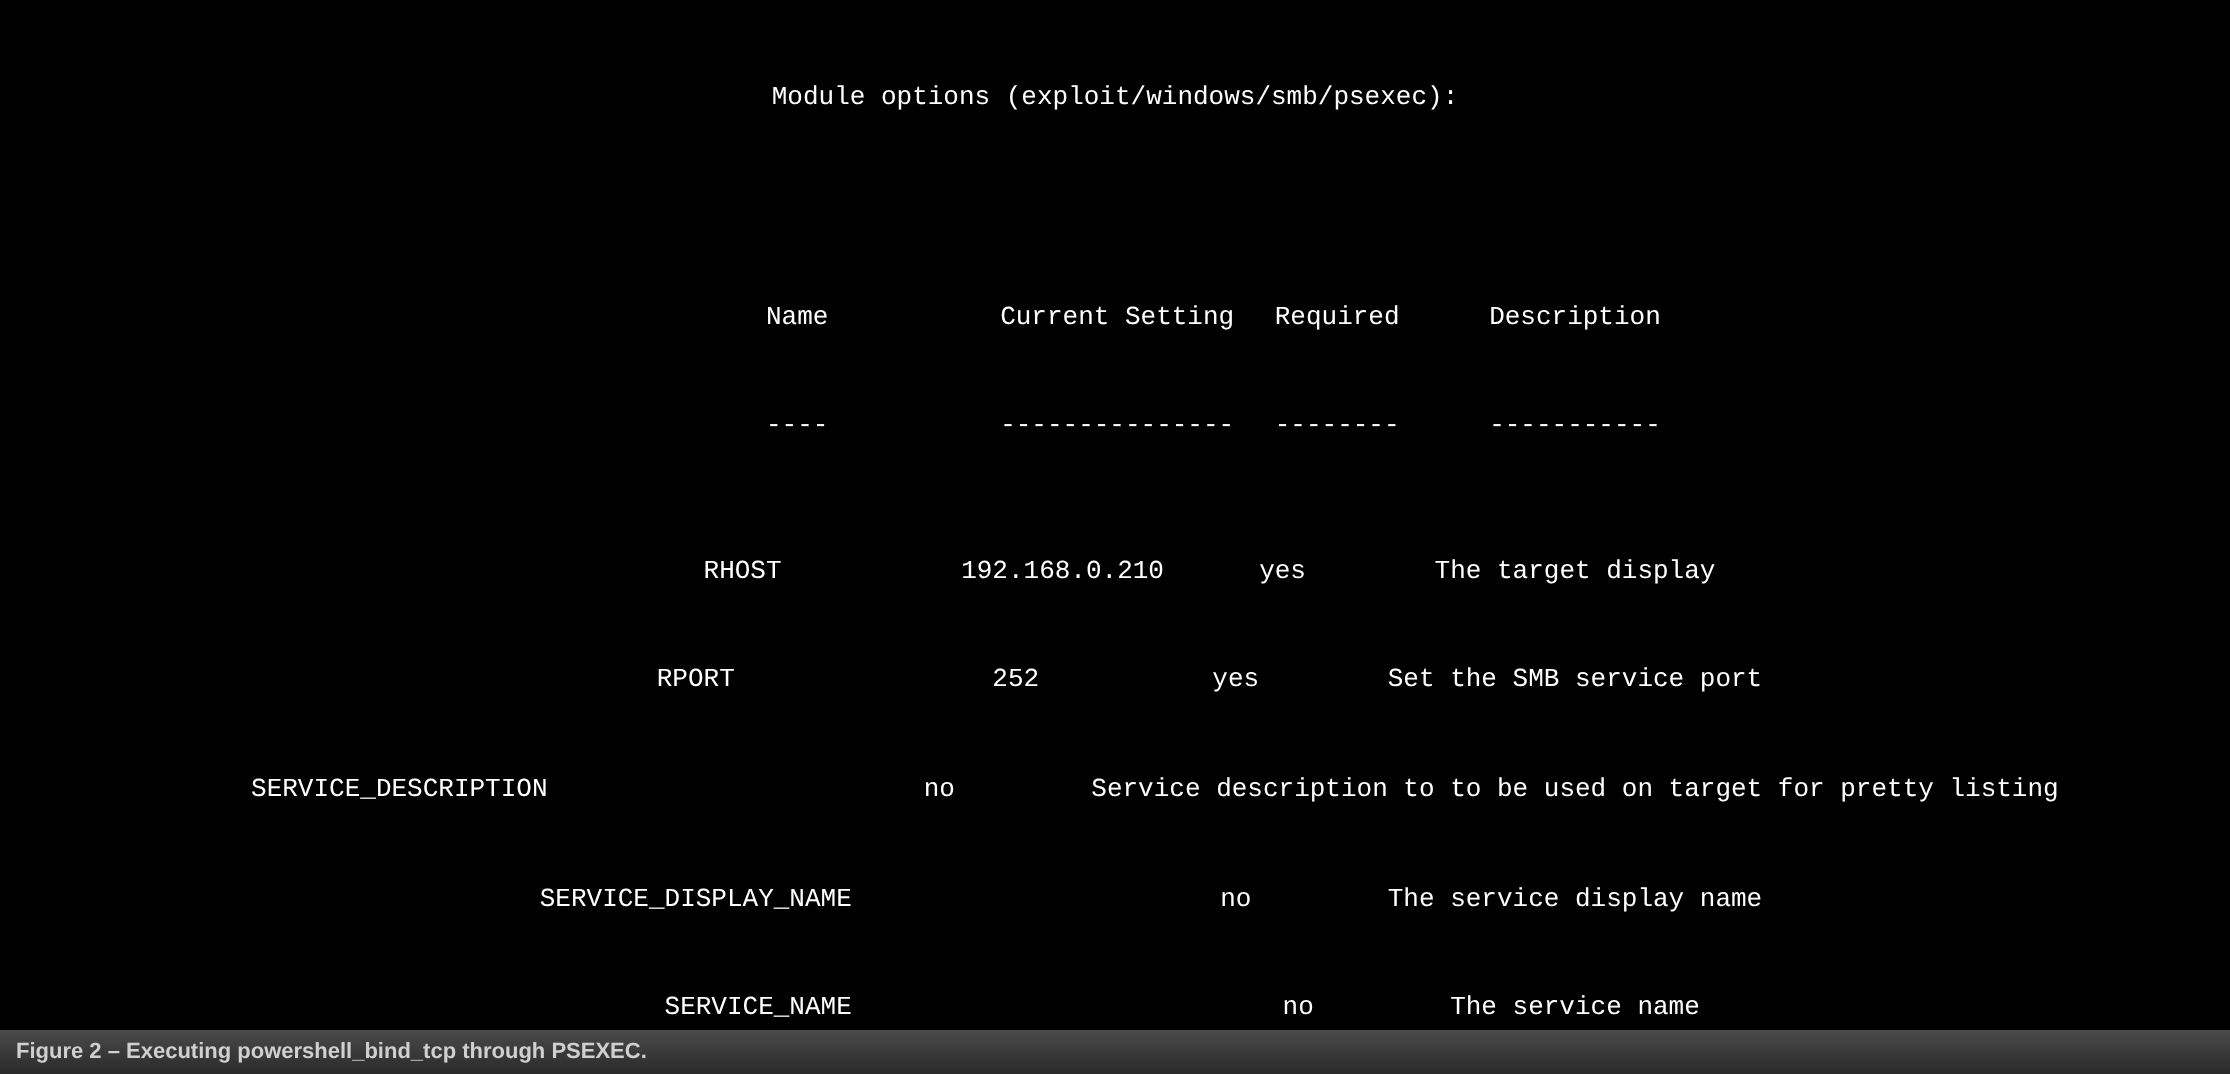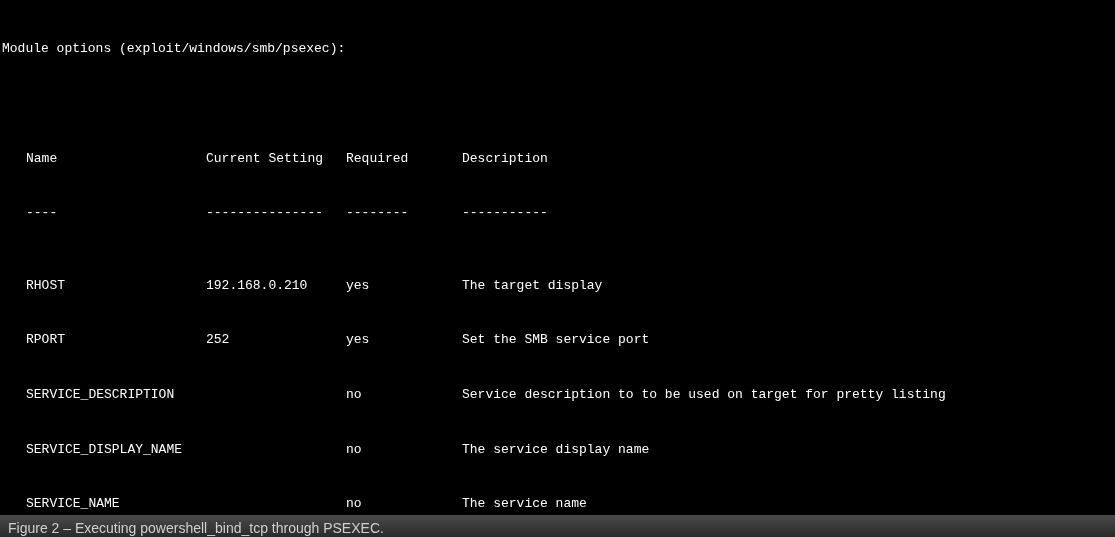--- a/index.html
+++ b/index.html
@@ -17,32 +17,34 @@
       height: 537px;
       overflow: hidden;
       position: relative;
     }
     .terminal {
       padding: 4px 2px;
       white-space: pre;
       background: #000;
       height: 510px;
       overflow: hidden;
+      text-align: center;
     }
     .caption {
       position: absolute;
       left: 0;
       right: 0;
       bottom: 0;
       background: linear-gradient(180deg, #4a4a4a 0%, #2a2a2a 100%);
       color: #d0d0d0;
       font-family: Arial, sans-serif;
-      font-size: 14px;
+      font-size: 11px;
       padding: 4px 8px;
       height: 22px;
+      font-weight: bold;
     }
     .row {
       display: block;
     }
     .indent {
       padding-left: 24px;
     }
     .col1 { display: inline-block; width: 180px; }
     .col2 { display: inline-block; width: 140px; }
     .col3 { display: inline-block; width: 80px; }

